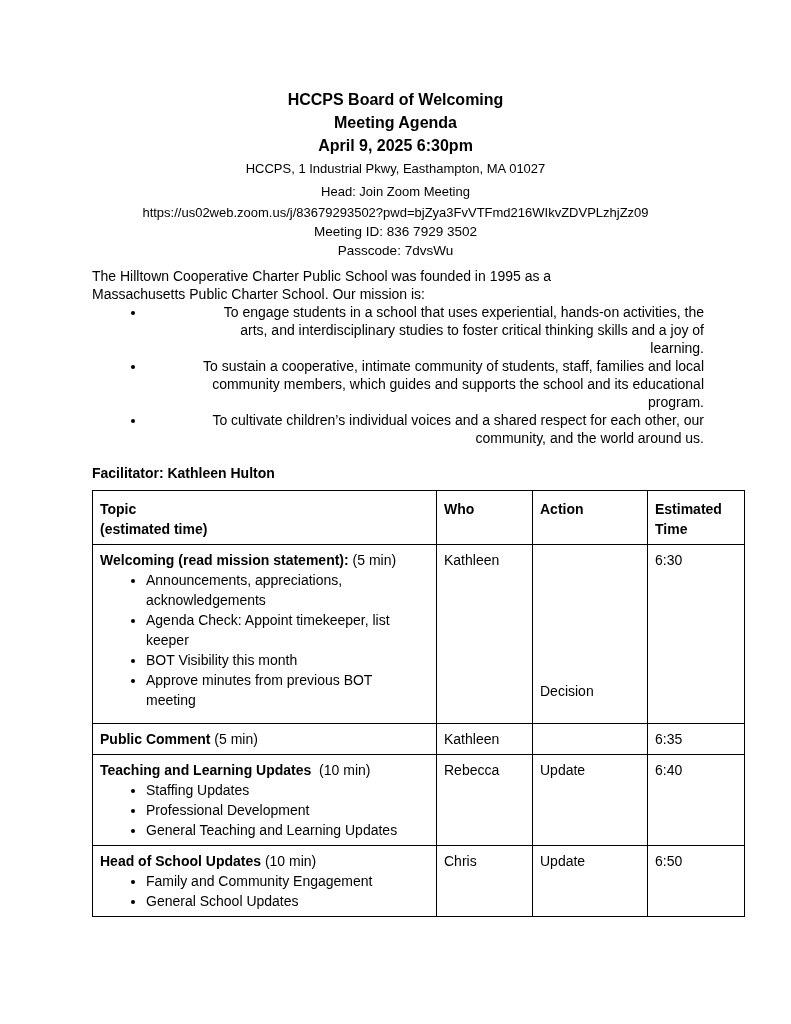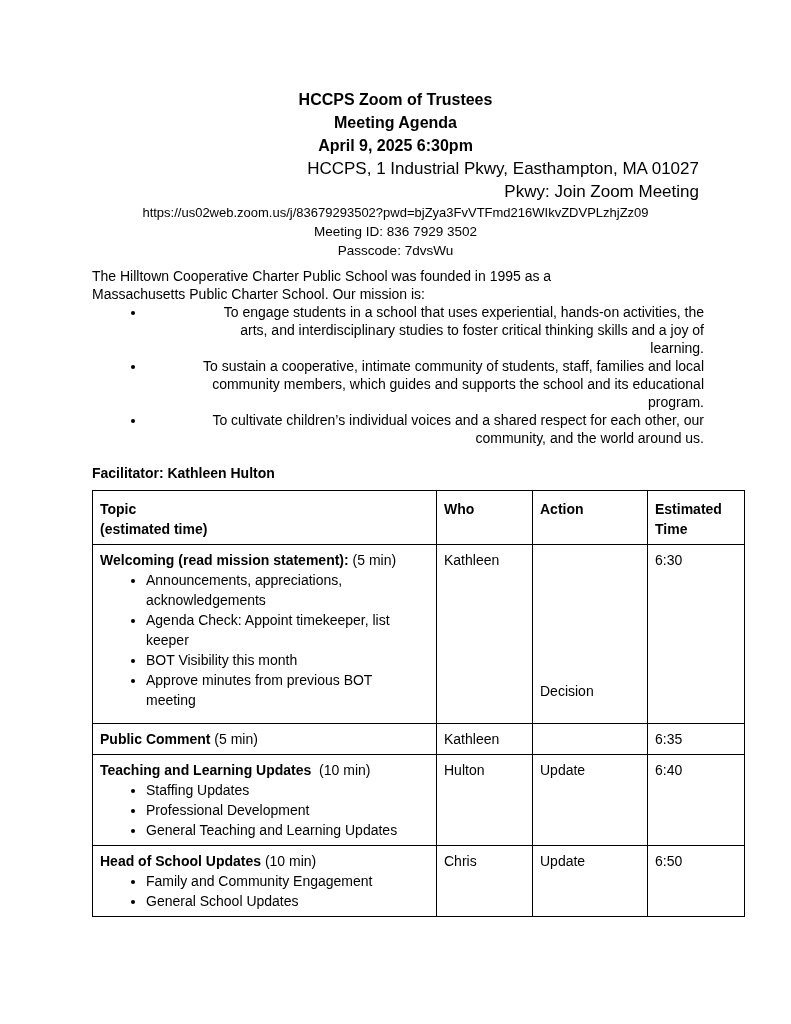--- a/index.html
+++ b/index.html
@@ -9,21 +9,21 @@
     box-sizing: border-box;
     background: #ffffff;
     color: #000000;
     font-family: "Liberation Sans", sans-serif;
     padding: 88px 92px 0 92px;
     overflow: hidden;
   }
   
   .doc-header { text-align: center; width: 607px; }
   .title-line { font-size: 16px; font-weight: bold; line-height: 23px; white-space: pre-wrap; }
-  .addr-line  { font-size: 17px; line-height: 23px; white-space: pre-wrap; text-align: right; }
+  .addr-line  { font-size: 13px; line-height: 23px; white-space: pre-wrap; }
   .url-line   { font-size: 13px; line-height: 19px; white-space: pre-wrap; color:#000; text-decoration: none; }
   .meta-line  { font-size: 13.5px; line-height: 19px; white-space: pre-wrap; }
   
   .intro { margin-top: 7px; width: 612px; font-size: 14px; line-height: 18px; }
   .intro p { margin: 0; white-space: pre-wrap; }
   ul.mission-list { margin: 0; padding-left: 54px; list-style: disc; text-align: right; }
   ul.mission-list li { white-space: pre-wrap; }
   
   .facilitator { margin: 17px 0 8px 0; font-size: 14px; line-height: 18px; font-weight: bold; white-space: pre-wrap; }
   
@@ -60,25 +60,25 @@
   .cell-text { white-space: pre-wrap; }
   .action-deep { display: block; margin-top: 131px; }
   td.push-down { padding-top: 26px; }
 </style>
 </head>
 <body>
 
 <div class="page">
 
   <div class="doc-header">
-    <div class="title-line">HCCPS Zoom of Trustees</div>
+    <div class="title-line">HCCPS Board of Welcoming</div>
     <div class="title-line">Meeting Agenda</div>
     <div class="title-line">April 9, 2025 6:30pm</div>
     <div class="addr-line">HCCPS, 1 Industrial Pkwy, Easthampton, MA 01027</div>
-    <div class="addr-line">Pkwy: Join Zoom Meeting</div>
+    <div class="addr-line">Head: Join Zoom Meeting</div>
     <div class="url-line">https://us02web.zoom.us/j/83679293502?pwd=bjZya3FvVTFmd216WIkvZDVPLzhjZz09</div>
     <div class="meta-line">Meeting ID: 836 7929 3502</div>
     <div class="meta-line">Passcode: 7dvsWu</div>
   </div>
 
   <div class="intro">
     <p>The Hilltown Cooperative Charter Public School was founded in 1995 as a
 Massachusetts Public Charter School. Our mission is:</p>
     <ul class="mission-list">
       <li>To engage students in a school that uses experiential, hands-on activities, the
@@ -137,21 +137,21 @@
         <td><span class="cell-text">6:35</span></td>
       </tr>
       <tr class="r2">
         <td class="topic-cell"><span class="topic-bold">Teaching and Learning Updates</span><span>  (10 min)</span>
           <ul>
             <li>Staffing Updates</li>
             <li>Professional Development</li>
             <li>General Teaching and Learning Updates</li>
           </ul>
         </td>
-        <td><span class="cell-text">Hulton</span></td>
+        <td><span class="cell-text">Rebecca</span></td>
         <td><span class="cell-text">Update</span></td>
         <td><span class="cell-text">6:40</span></td>
       </tr>
       <tr class="r3">
         <td class="topic-cell"><span class="topic-bold">Head of School Updates</span><span> (10 min)</span>
           <ul>
             <li>Family and Community Engagement</li>
             <li>General School Updates</li>
           </ul>
         </td>

